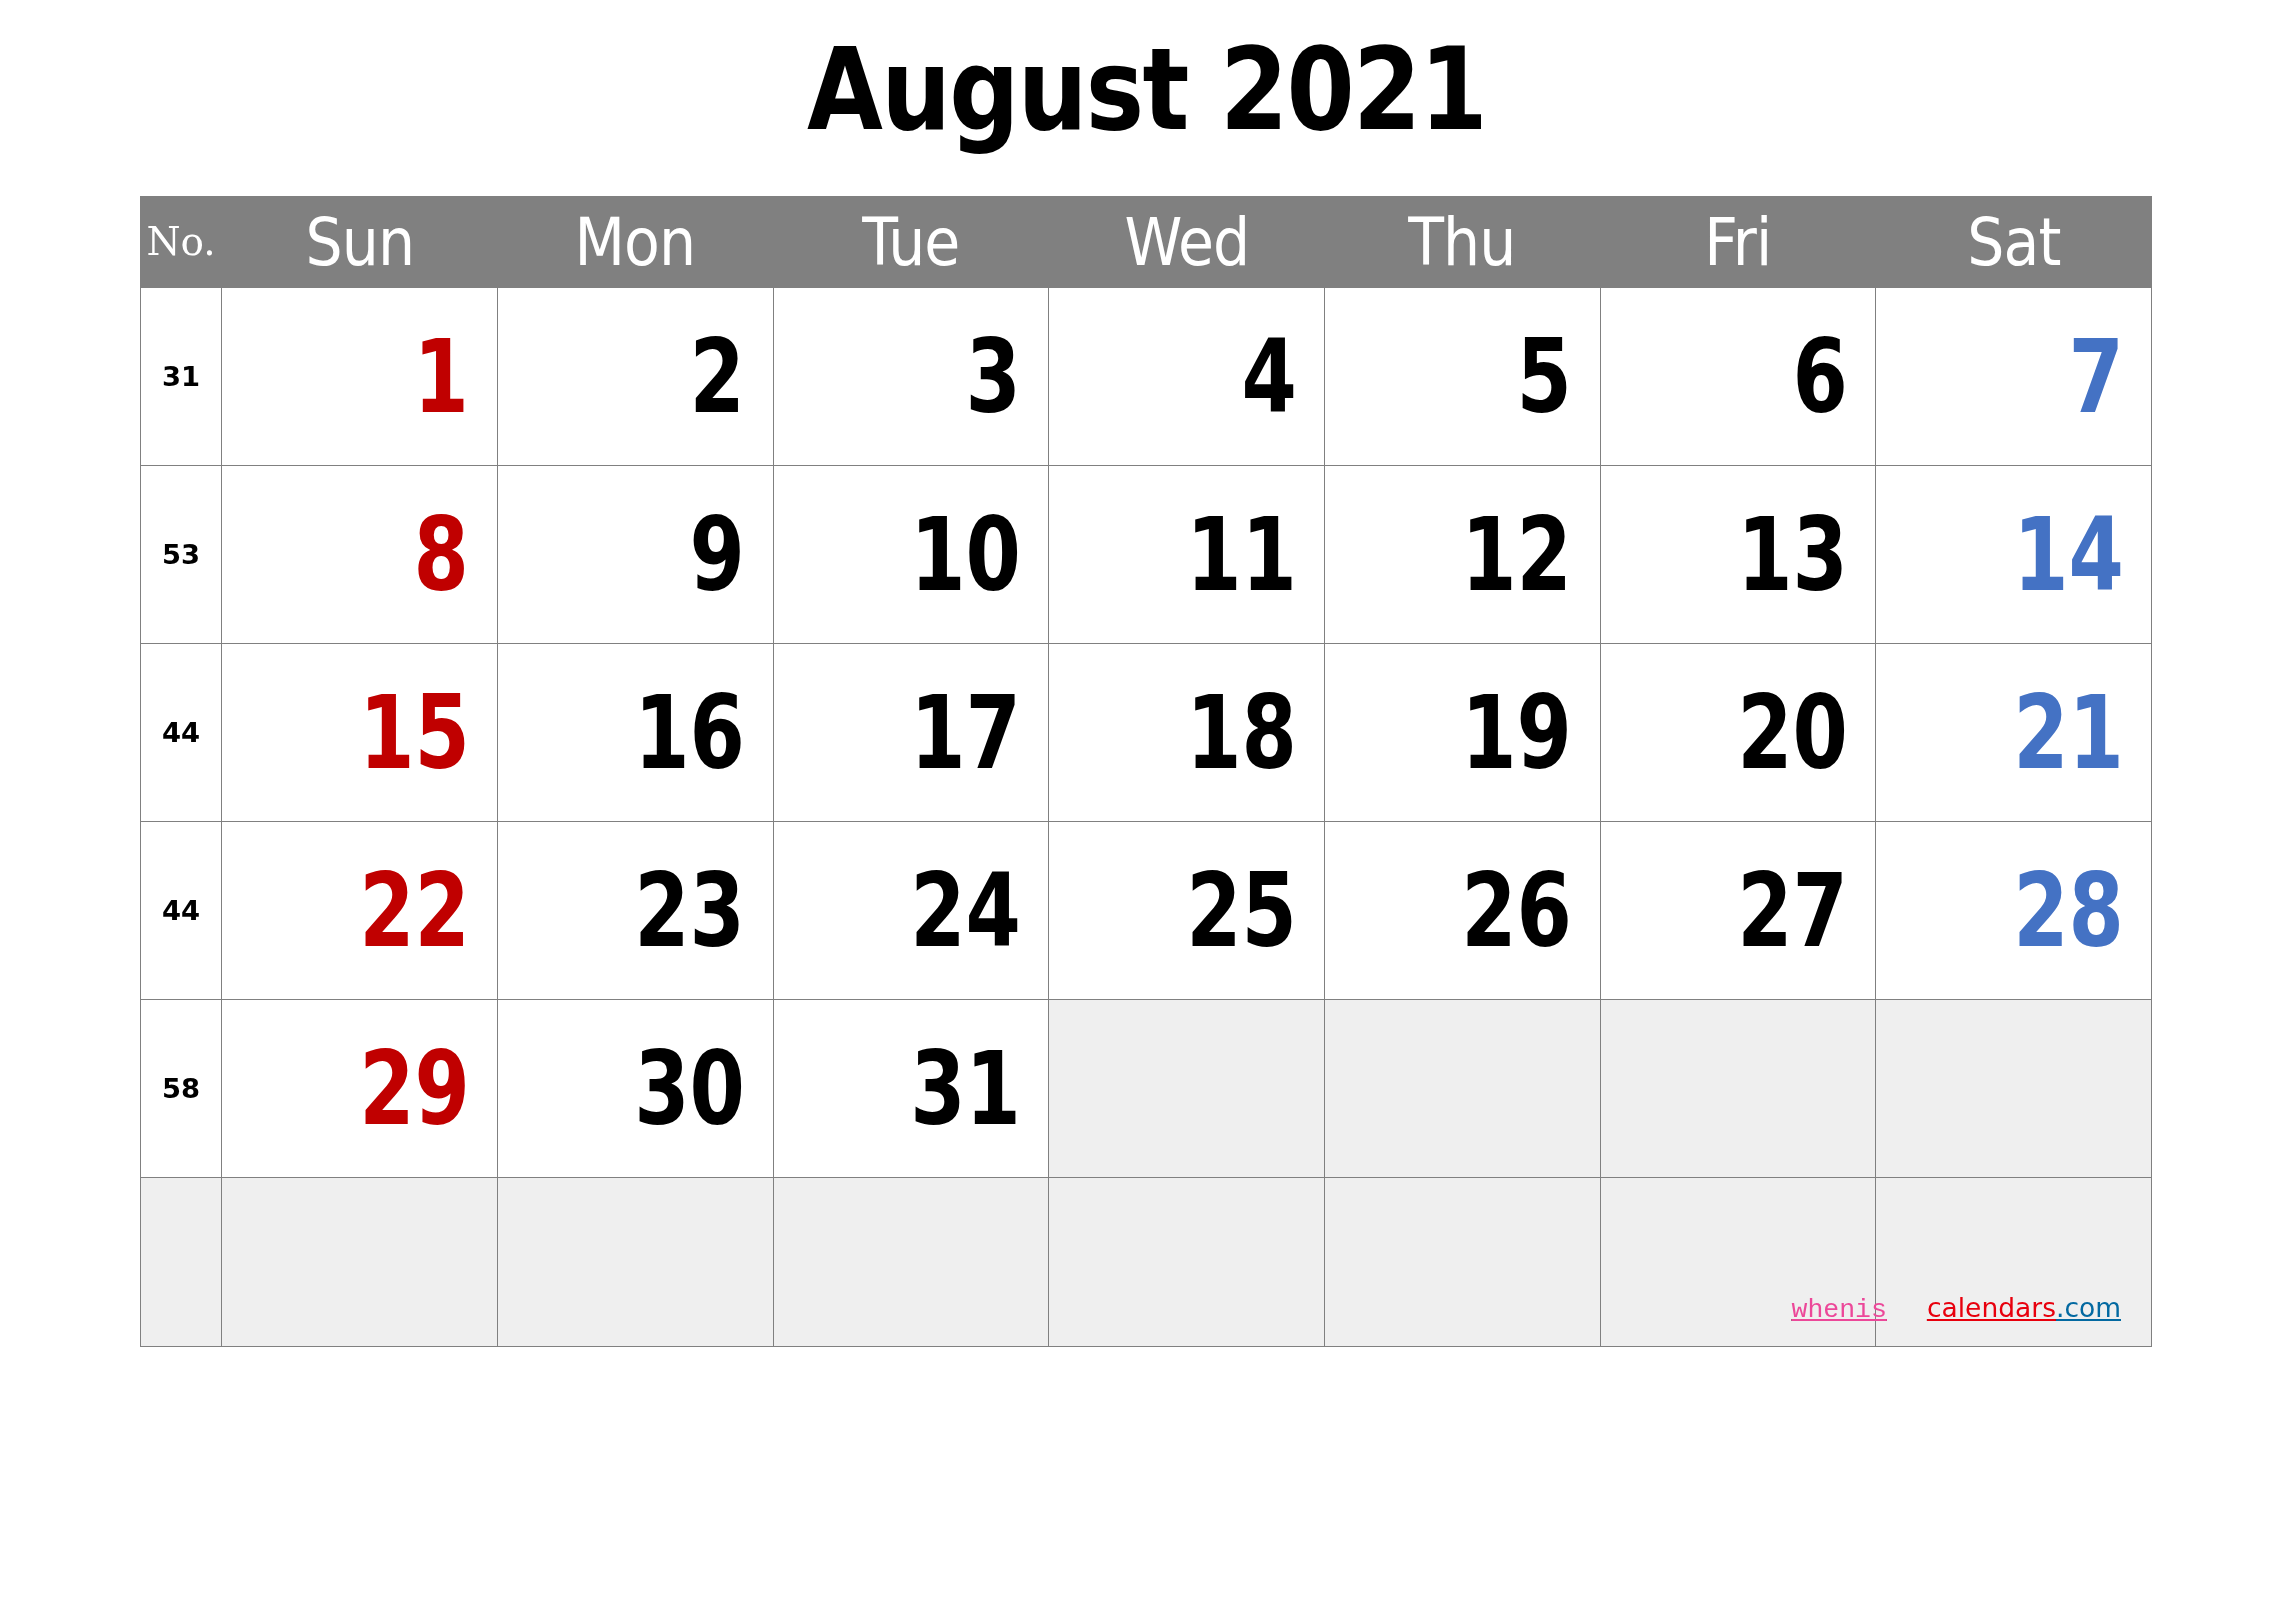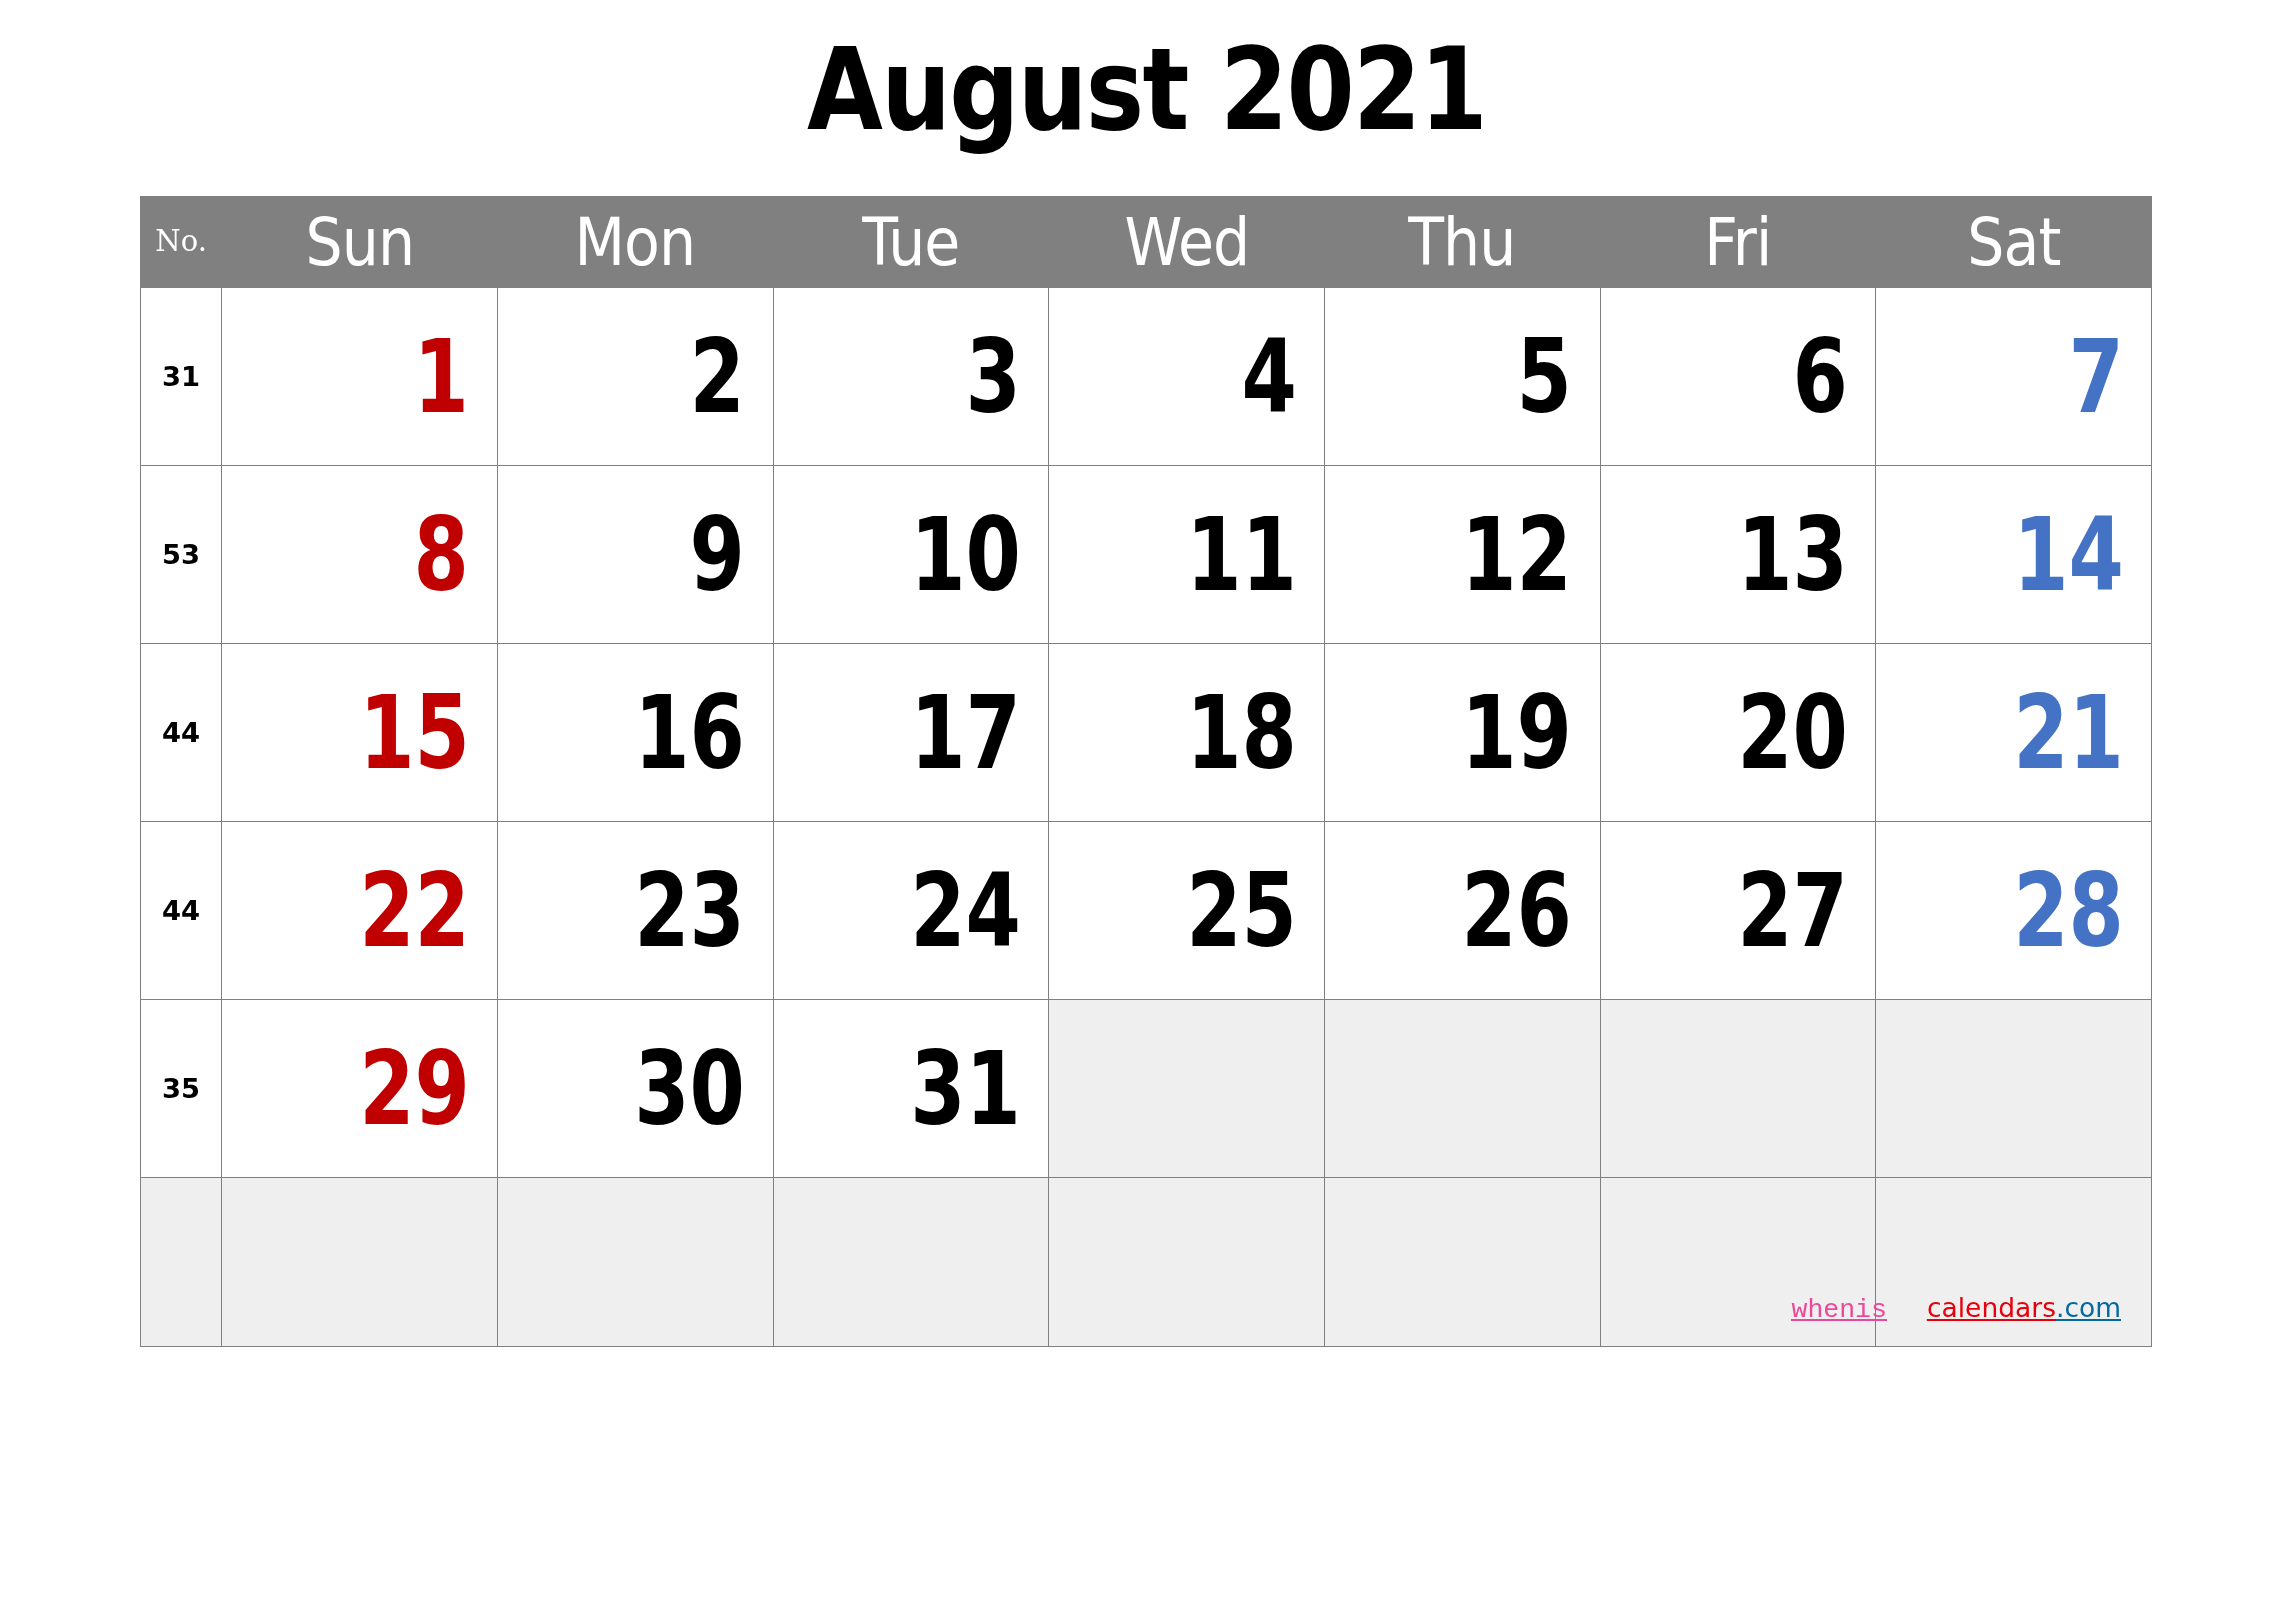--- a/index.html
+++ b/index.html
@@ -68,21 +68,21 @@
     height: 88px;
     background: #808080;
     border-color: #808080;
     color: #ffffff;
     font-family: "DejaVu Sans", sans-serif;
     font-weight: normal;
     text-align: center;
     padding: 0 0 5.9px 0;
   }
   thead th.h-no {
-    font-size: 29px;
+    font-size: 39px;
     font-family: "DejaVu Serif", serif;
     letter-spacing: 0px;
     padding-bottom: 2px;
   }
   thead th.h-day {
     font-size: 65px;
     transform: scaleX(0.9);
     letter-spacing: -1px;
   }
 
@@ -219,21 +219,21 @@
           <td class="no-cell">44</td>
           <td class="day-cell"><span class="daynum sun">22</span></td>
           <td class="day-cell"><span class="daynum wk">23</span></td>
           <td class="day-cell"><span class="daynum wk">24</span></td>
           <td class="day-cell"><span class="daynum wk">25</span></td>
           <td class="day-cell"><span class="daynum wk">26</span></td>
           <td class="day-cell"><span class="daynum wk">27</span></td>
           <td class="day-cell"><span class="daynum sat">28</span></td>
         </tr>
         <tr>
-          <td class="no-cell">35</td>
+          <td class="no-cell">58</td>
           <td class="day-cell"><span class="daynum sun">29</span></td>
           <td class="day-cell"><span class="daynum wk">30</span></td>
           <td class="day-cell"><span class="daynum wk">31</span></td>
           <td class="day-cell blank"></td>
           <td class="day-cell blank"></td>
           <td class="day-cell blank"></td>
           <td class="day-cell blank"></td>
         </tr>
         <tr class="trailing">
           <td class="no-cell blank"></td>

